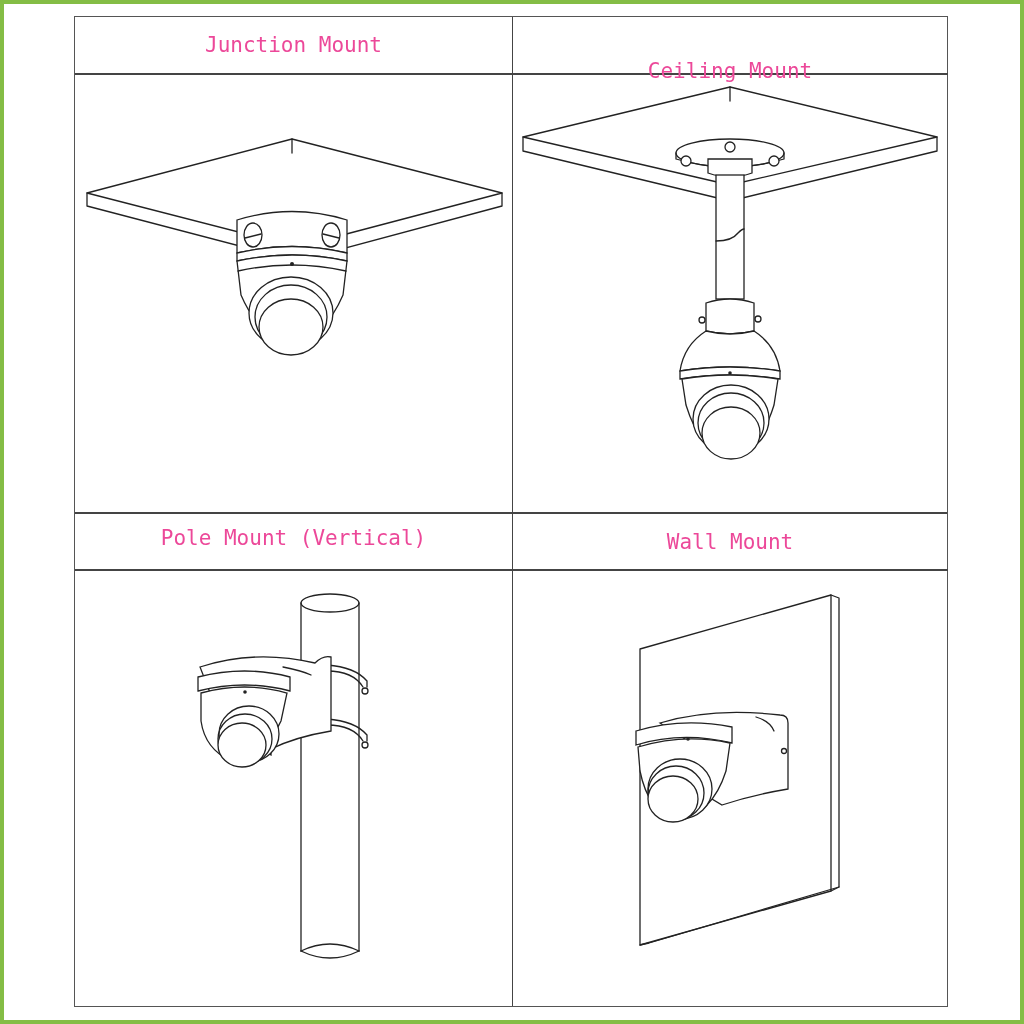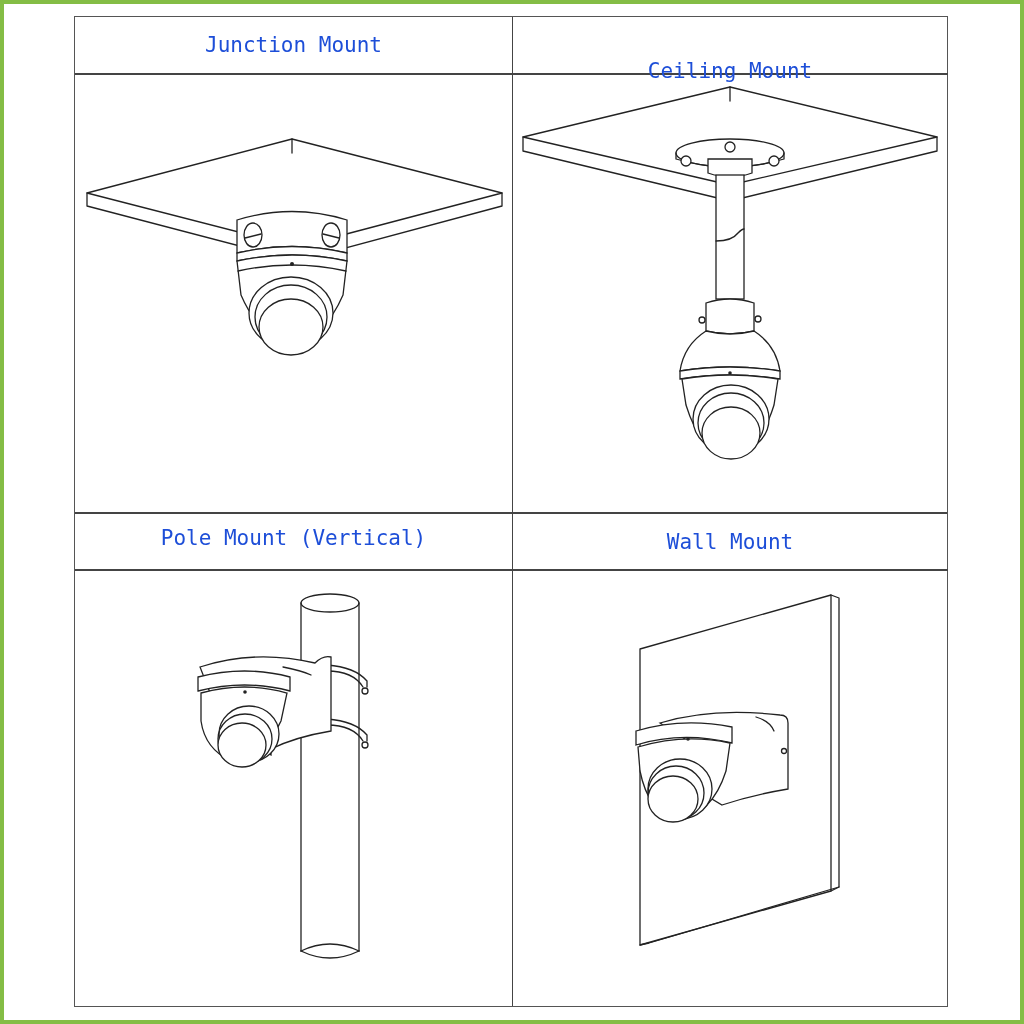--- a/index.html
+++ b/index.html
@@ -20,21 +20,21 @@
     position: absolute;
     left: 74px; top: 16px;
     width: 874px; height: 991px;
     box-sizing: border-box;
     border: 1px solid #555;
   }
   .cell { position: absolute; box-sizing: border-box; }
   .hdr {
     border-bottom: 2px solid #444;
     display: flex; align-items: center; justify-content: center;
-    font-size: 21px; color: #1d4ed8; letter-spacing: 0px;
+    font-size: 21px; color: #ec4899; letter-spacing: 0px;
   }
   .vline { position: absolute; top: 0; bottom: 0; left: 437px; width: 1px; background: #444; }
   .hline { position: absolute; left: 0; right: 0; height: 2px; background: #444; }
   svg { position: absolute; left: 0; top: 0; }
   svg .s { fill: none; stroke: #222; stroke-width: 1.3; stroke-linejoin: round; stroke-linecap: round; }
   svg .w { fill: #fff; stroke: #222; stroke-width: 1.3; }
 </style>
 </head>
 <body>
 

